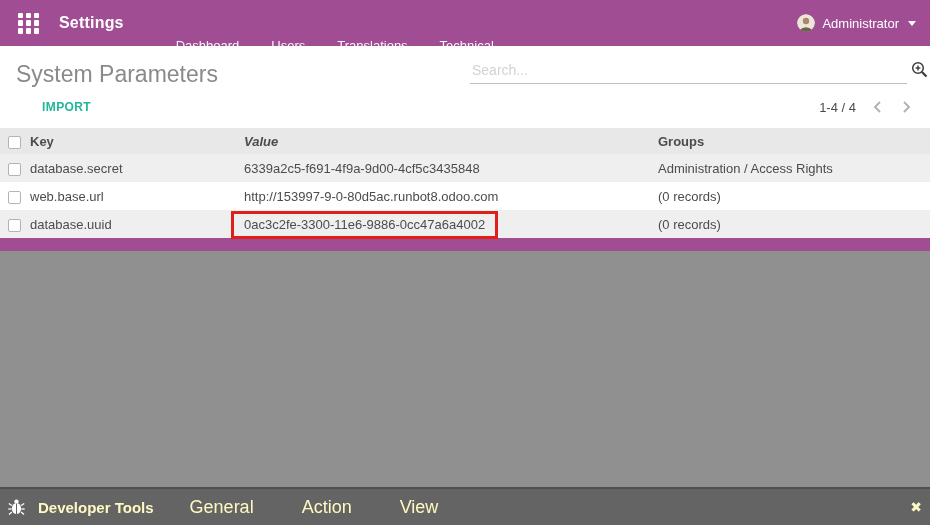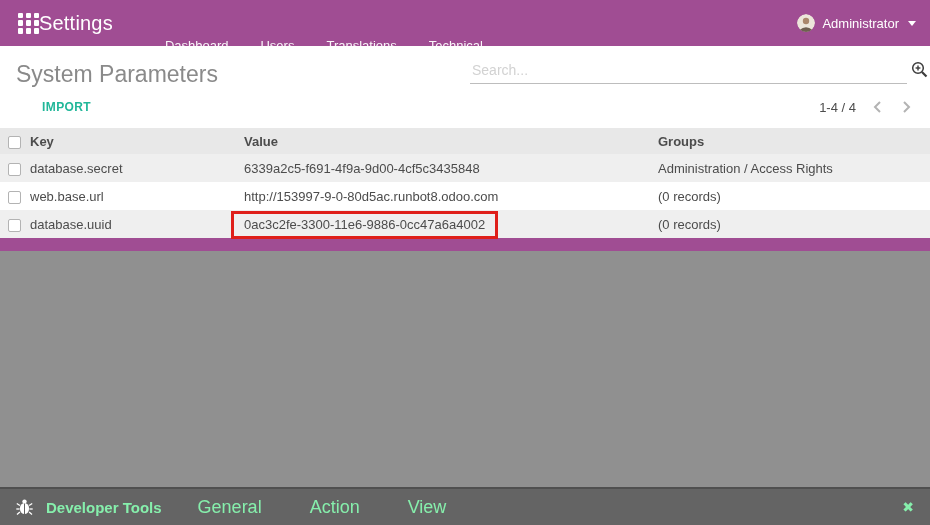--- a/index.html
+++ b/index.html
@@ -16,21 +16,21 @@
     background:#a04d93;
     display:flex; align-items:center;
     padding:0 14px; color:#fff;
   }
   .apps-grid {
     width:21px; height:21px;
     display:grid; grid-template-columns:repeat(3,1fr); gap:2.5px;
     cursor:pointer; margin-left:4px;
   }
   .apps-grid span { background:#fff; width:100%; height:100%; border-radius:1px; }
-  .app-title { font-size:20px; font-weight:normal; letter-spacing:0.2px; }
+  .app-title { font-size:16px; font-weight:bold; margin-left:20px; letter-spacing:0.2px; }
   .topnav { display:flex; margin-left:52px; gap:32px; font-size:13px; }
   .topnav .nav-item { cursor:pointer; opacity:0.95;margin-top:44px; }
   .top-right { margin-left:auto; display:flex; align-items:center; gap:7px; cursor:pointer; }
   .avatar { width:18px; height:18px; border-radius:50%; overflow:hidden; flex:0 0 18px; }
   .user-name { font-size:13px; }
   .caret-down {
     width:0; height:0; margin-left:2px;
     border-left:4px solid transparent; border-right:4px solid transparent;
     border-top:5px solid #fff;
   }
@@ -73,42 +73,42 @@
   
   table.list { width:100%; border-collapse:collapse; font-size:13px; color:#4c4c4c; }
   table.list th, table.list td { text-align:left; font-weight:normal; }
   table.list thead tr { background:#e8e8e8; height:26px; }
   table.list thead th { font-weight:bold; color:#4c4c4c; }
   table.list tbody tr { height:28px; }
   table.list tbody tr:nth-child(odd) { background:#efefef; }
   table.list tbody tr:nth-child(even) { background:#ffffff; }
   .col-cb { width:30px; padding-left:8px; }
   .col-key { width:214px; }
-  .col-val { width:414px; }
+  .col-val { width:414px;font-style:italic; }
   .cb {
     display:inline-block; width:13px; height:13px;
     border:1px solid #b3b3b3; background:#fff; border-radius:2px;
     vertical-align:middle; cursor:pointer;
   }
   .red-box {
     display:inline-block;
     border:3px solid #df1f1a;
     padding:3px 10px 4px 10px;
     margin:-7px 0 -7px -13px;
   }
 
   
   .brand-strip { height:13px; flex:0 0 13px; background:#a04d93; }
   .gray-fill { flex:1 1 auto; background:#909090; }
 
   .devbar {
     flex:0 0 38px; height:38px;
     background:#646464; border-top:2px solid #4f4f4f;
     display:flex; align-items:center;
-    color:#86efac; padding:0 16px;
+    color:#fef9c3; padding:0 8px;
   }
   .dev-title { font-size:15px; font-weight:bold; margin-left:13px; }
   .devnav { display:flex; margin-left:36px; gap:48px; font-size:18px; }
   .devnav .nav-item { cursor:pointer; }
   .dev-close { margin-left:auto; font-size:14px; cursor:pointer; line-height:1; }
 </style>
 </head>
 <body>
 
 <header class="topbar">

